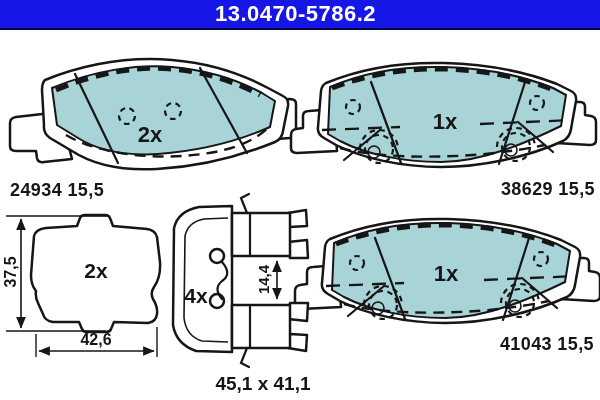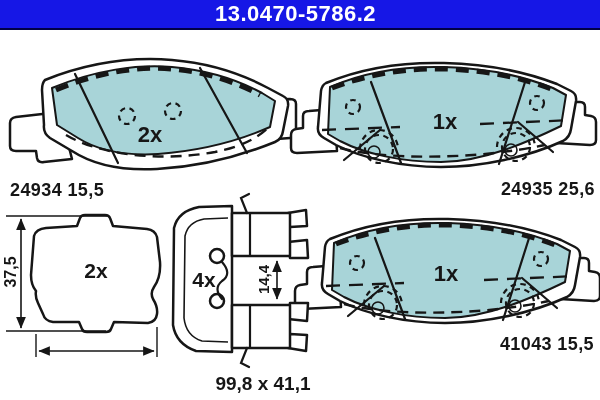--- a/index.html
+++ b/index.html
@@ -143,26 +143,27 @@
 
     <g>
       <line class="dim" x1="277" y1="261" x2="277" y2="299" marker-start="url(#arw)" marker-end="url(#arw)"></line>
     </g>
   </svg>
 
   <div class="lbl qty center" style="left:130px;top:124px;width:40px;">2x</div>
   <div class="lbl part" style="left:10px;top:181px;">24934 15,5</div>
 
   <div class="lbl qty center" style="left:425px;top:111px;width:40px;">1x</div>
-  <div class="lbl part right" style="left:465px;top:180px;width:130px;">24935 25,6</div>
+  <div class="lbl part right" style="left:465px;top:180px;width:130px;">38629 15,5</div>
 
   <div class="lbl qty center" style="left:76px;top:260px;width:40px;font-size:21px;">2x</div>
   <div class="lbl dimtxt center rot" style="left:-19px;top:264px;width:60px;">37,5</div>
+  <div class="lbl dimtxt center" style="left:60px;top:332px;width:72px;">42,6</div>
 
-  <div class="lbl qty center" style="left:176px;top:269px;width:40px;font-size:21px;margin-left:8px;">4x</div>
+  <div class="lbl qty center" style="left:176px;top:285px;width:40px;font-size:21px;">4x</div>
   <div class="lbl dimtxt center rot" style="left:233px;top:272px;width:60px;font-size:15px;">14,4</div>
 
   <div class="lbl qty center" style="left:426px;top:263px;width:40px;">1x</div>
   <div class="lbl part right" style="left:462px;top:335px;width:132px;">41043 15,5</div>
 
-  <div class="lbl center" style="left:193px;top:374px;width:140px;font-size:19px;">99,8 x 41,1</div>
+  <div class="lbl center" style="left:193px;top:374px;width:140px;font-size:19px;">45,1 x 41,1</div>
 
 </div>
 
 </body></html>

